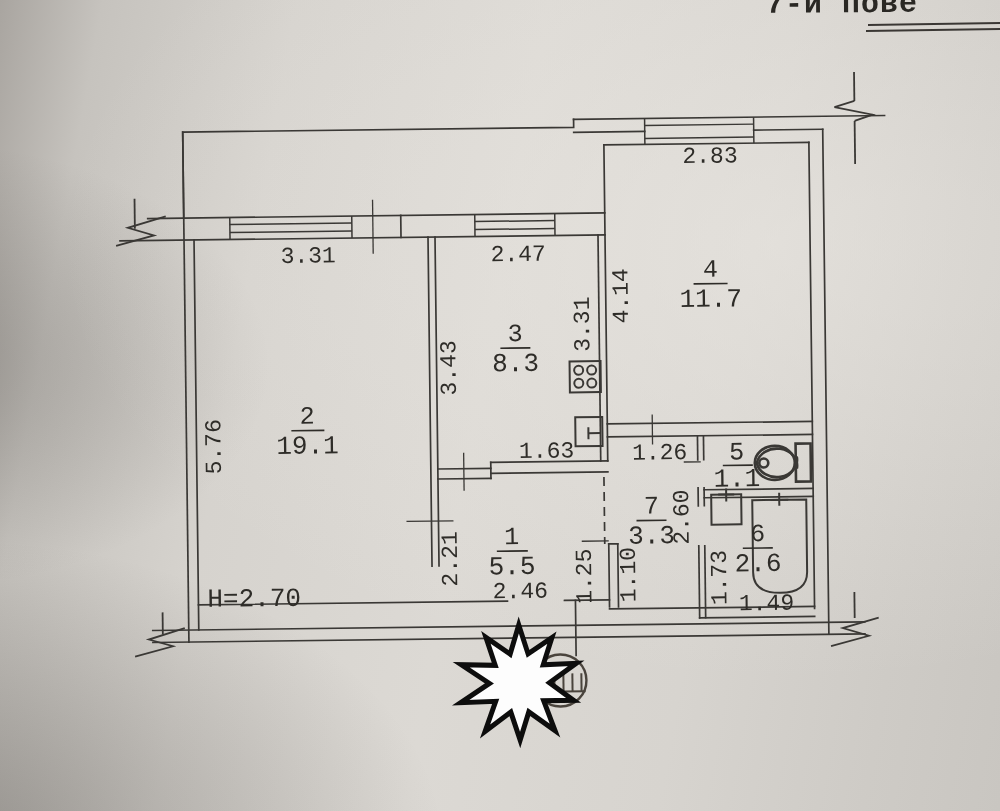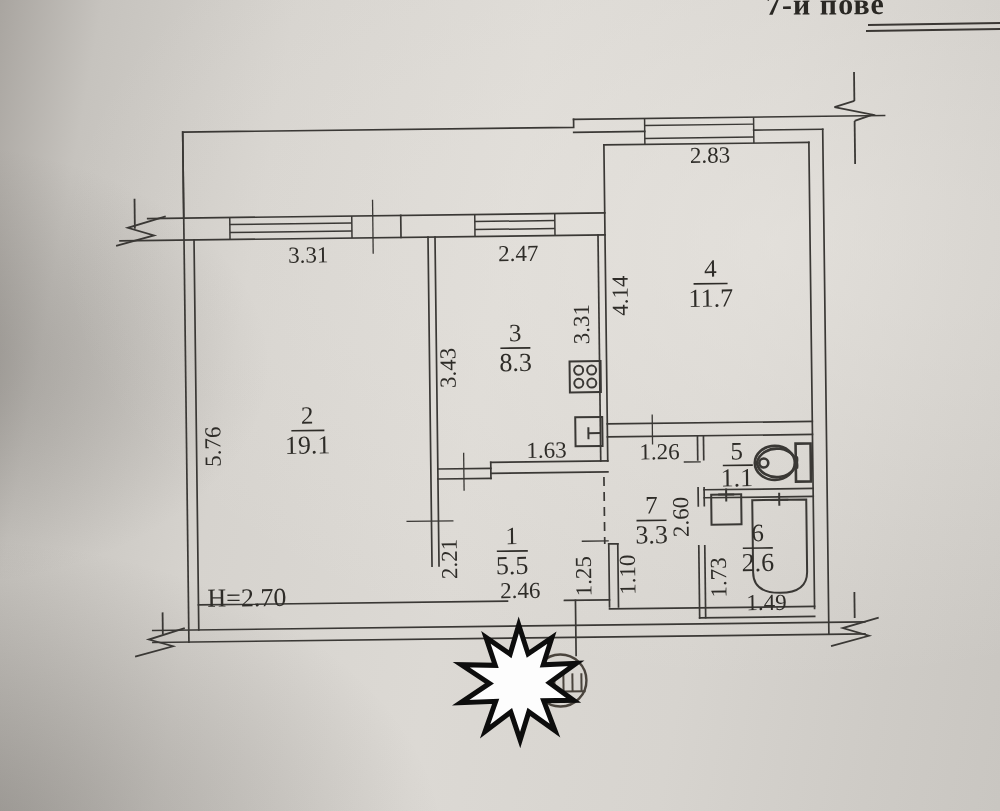--- a/index.html
+++ b/index.html
@@ -3,21 +3,21 @@
 <meta charset="utf-8">
 <style>
   html,body{margin:0;padding:0;background:#b5b2ad;}
   .photo{
     position:relative;width:1000px;height:811px;overflow:hidden;
     background:
       radial-gradient(120% 90% at 78% 30%, rgba(236,233,228,.55) 0%, rgba(236,233,228,0) 60%),
       radial-gradient(90% 70% at -5% 105%, rgba(62,58,54,.38) 0%, rgba(62,58,54,0) 55%),
       radial-gradient(70% 55% at -8% 45%, rgba(70,66,62,.30) 0%, rgba(70,66,62,0) 50%),
       linear-gradient(100deg,#a9a5a0 0%,#c6c3be 9%,#d6d3ce 26%,#dcd9d4 48%,#d7d4cf 70%,#cecbc6 88%,#c9c6c1 100%);
-    font-family:Liberation Serif, serif;
+    font-family:Liberation Mono, monospace;
   }
   .title{
     position:absolute;top:-13px;right:4px;width:230px;text-align:left;
     font-size:30px;font-weight:bold;color:#2a2824;letter-spacing:1px;
     transform:rotate(-0.4deg);white-space:nowrap;
   }
   .underline{position:absolute;background:#3a3734;height:2px;}
   .u1{top:23px;left:868px;width:132px;transform:rotate(-0.8deg);}
   .u2{top:29px;left:866px;width:134px;transform:rotate(-0.8deg);}
   svg text{fill:#2e2c28;}

